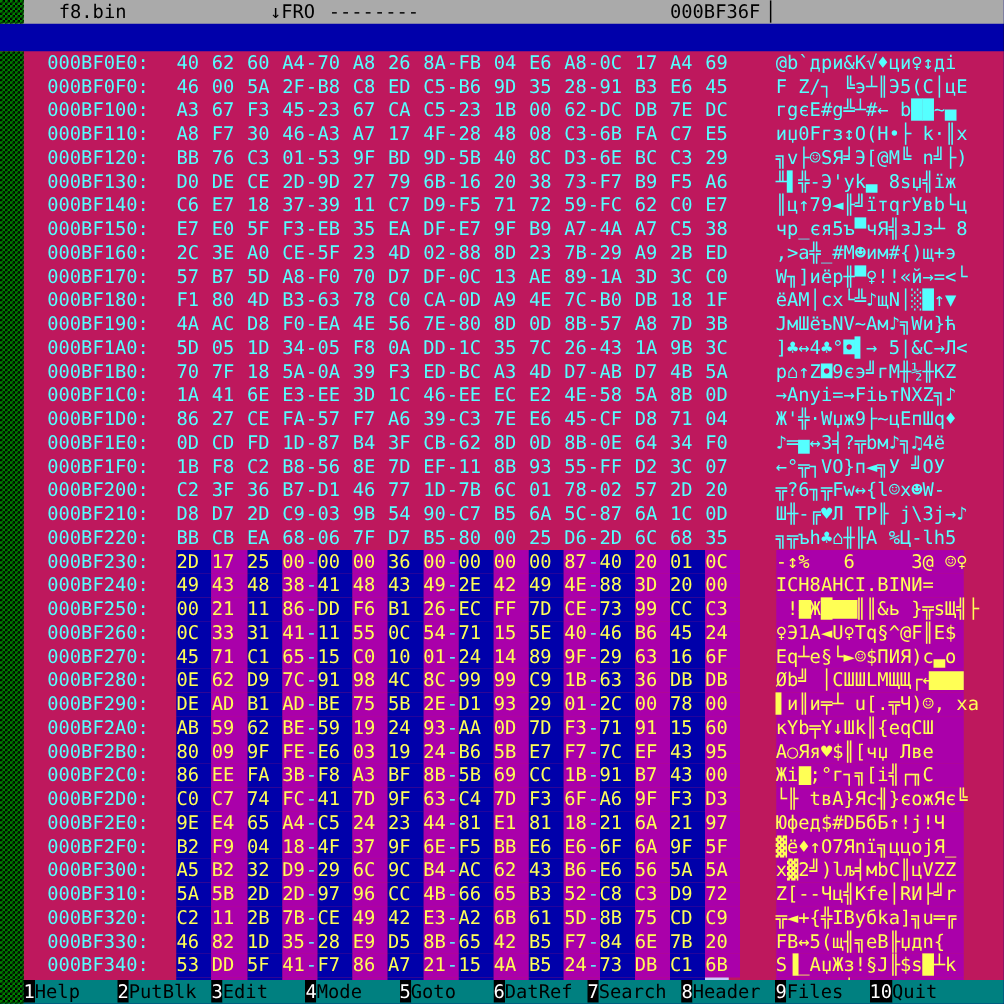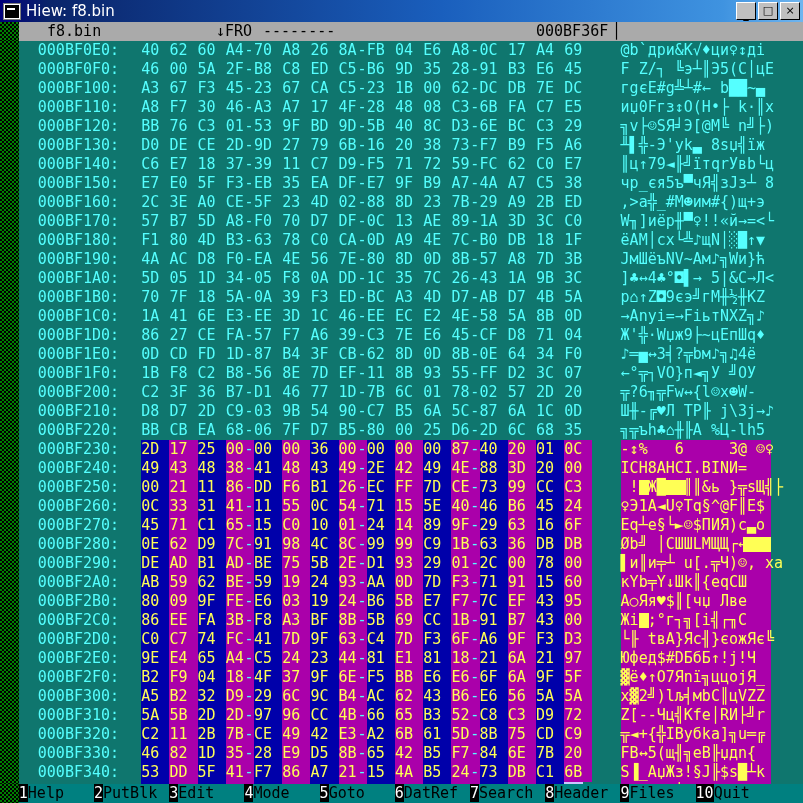--- a/index.html
+++ b/index.html
@@ -31,21 +31,21 @@
     position:relative;overflow:hidden;white-space:pre;line-height:19px;}
   #hdr .cell{position:absolute;top:0;line-height:19px;white-space:pre;}
   #hdrstrip{position:absolute;left:0;top:0;width:19px;height:19px;
     background:#008000;
     background-image:
       linear-gradient(45deg,#000 25%,transparent 25%,transparent 75%,#000 75%),
       linear-gradient(45deg,#000 25%,transparent 25%,transparent 75%,#000 75%);
     background-size:4px 4px;background-position:0 0,2px 2px;}
 
   
-  #main{position:absolute;left:0;top:41px;width:803px;height:743px;background:#0f766e;overflow:hidden;}
+  #main{position:absolute;left:0;top:41px;width:803px;height:743px;background:#be185d;overflow:hidden;}
   #leftstrip{position:absolute;left:0;top:0;width:19px;height:743px;
     background:#008000;
     background-image:
       linear-gradient(45deg,#000 25%,transparent 25%,transparent 75%,#000 75%),
       linear-gradient(45deg,#000 25%,transparent 25%,transparent 75%,#000 75%);
     background-size:4px 4px;background-position:0 0,2px 2px;}
   .row{position:relative;height:19px;line-height:19px;font-size:15px;white-space:pre;}
   .ch{position:absolute;top:0;line-height:19px;white-space:pre;display:inline-block;}
 
   .addr{color:#55ffff;}
@@ -69,35 +69,20 @@
     background-size:4px 4px;background-position:0 0,2px 2px;}
   .fk{position:absolute;top:0;height:19px;line-height:19px;white-space:pre;}
   .fk .num{background:#000000;color:#ffffff;}
   .fk .lbl{background:#008080;color:#000000;}
 </style>
 </head>
 <body>
 
 <div id="win">
 
-  <div id="titlebar">
-    <div id="tb-icon"></div>
-    <div id="tb-title">Hiew: f8.bin</div>
-    <div id="tb-btns">
-      <div class="tb-btn tb-min">
-          <span>_</span>
-        </div>
-      <div class="tb-btn">
-          <span>□</span>
-        </div>
-      <div class="tb-btn">
-          <span>×</span>
-        </div>
-    </div>
-  </div>
 
   <div id="hdr">
     <div id="hdrstrip"></div>
     <div class="cell" style="left:47px">f8.bin</div>
     <div class="cell" style="left:216px">↓FRO</div>
     <div class="cell" style="left:263px">--------</div>
     <div class="cell" style="left:536px">000BF36F</div>
     <div class="cell" style="left:612px">│</div>
   </div>
 

